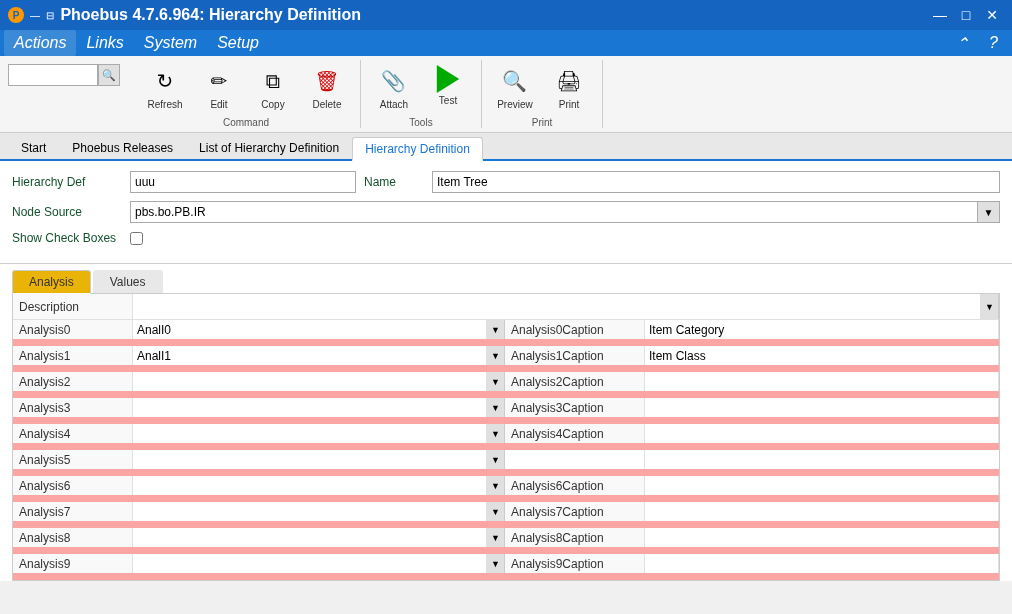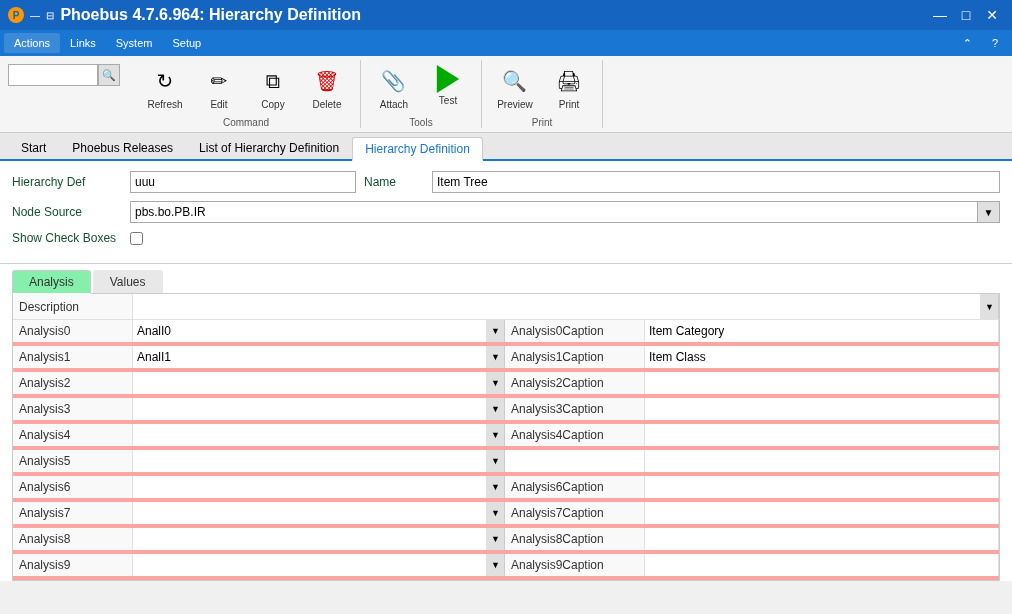--- a/index.html
+++ b/index.html
@@ -26,22 +26,23 @@
       background: #1976d2;
       height: 26px;
       display: flex;
       align-items: center;
       padding: 0 4px;
     }
     .menu-item {
       color: white;
       padding: 4px 10px;
       cursor: pointer;
-      font-size: 11px;
+      font-size: 16px;
       border-radius: 2px;
+      font-style: italic;
     }
     .menu-item.active { background: rgba(255,255,255,0.15); }
 
     
     .toolbar {
       background: #f5f5f5;
       border-bottom: 1px solid #ccc;
       padding: 4px 8px;
       display: flex;
       align-items: flex-start;
@@ -194,38 +195,38 @@
       cursor: pointer;
       font-size: 12px;
       color: #333;
       border: 1px solid transparent;
       border-bottom: none;
       border-radius: 3px 3px 0 0;
       background: #e8e8e8;
       margin-right: 2px;
     }
     .inner-tab.active {
-      background: #86efac;
+      background: #eab308;
       border-color: #ccc;
       border-bottom: 1px solid white;
       margin-bottom: -1px;
     }
 
     
     .analysis-grid {
       flex: 1;
       overflow-y: auto;
       background: white;
       border: 1px solid #ccc;
       border-top: none;
     }
     .analysis-row {
       display: grid;
       grid-template-columns: 120px 1fr 18px 140px 1fr;
-      border-bottom: 4px solid #fca5a5;
+      border-bottom: 7px solid #fca5a5;
       align-items: center;
       height: 26px;
     }
     .analysis-cell {
       padding: 3px 6px;
       font-size: 12px;
       border-right: 1px solid #e0e0e0;
       overflow: hidden;
       white-space: nowrap;
       height: 100%;

